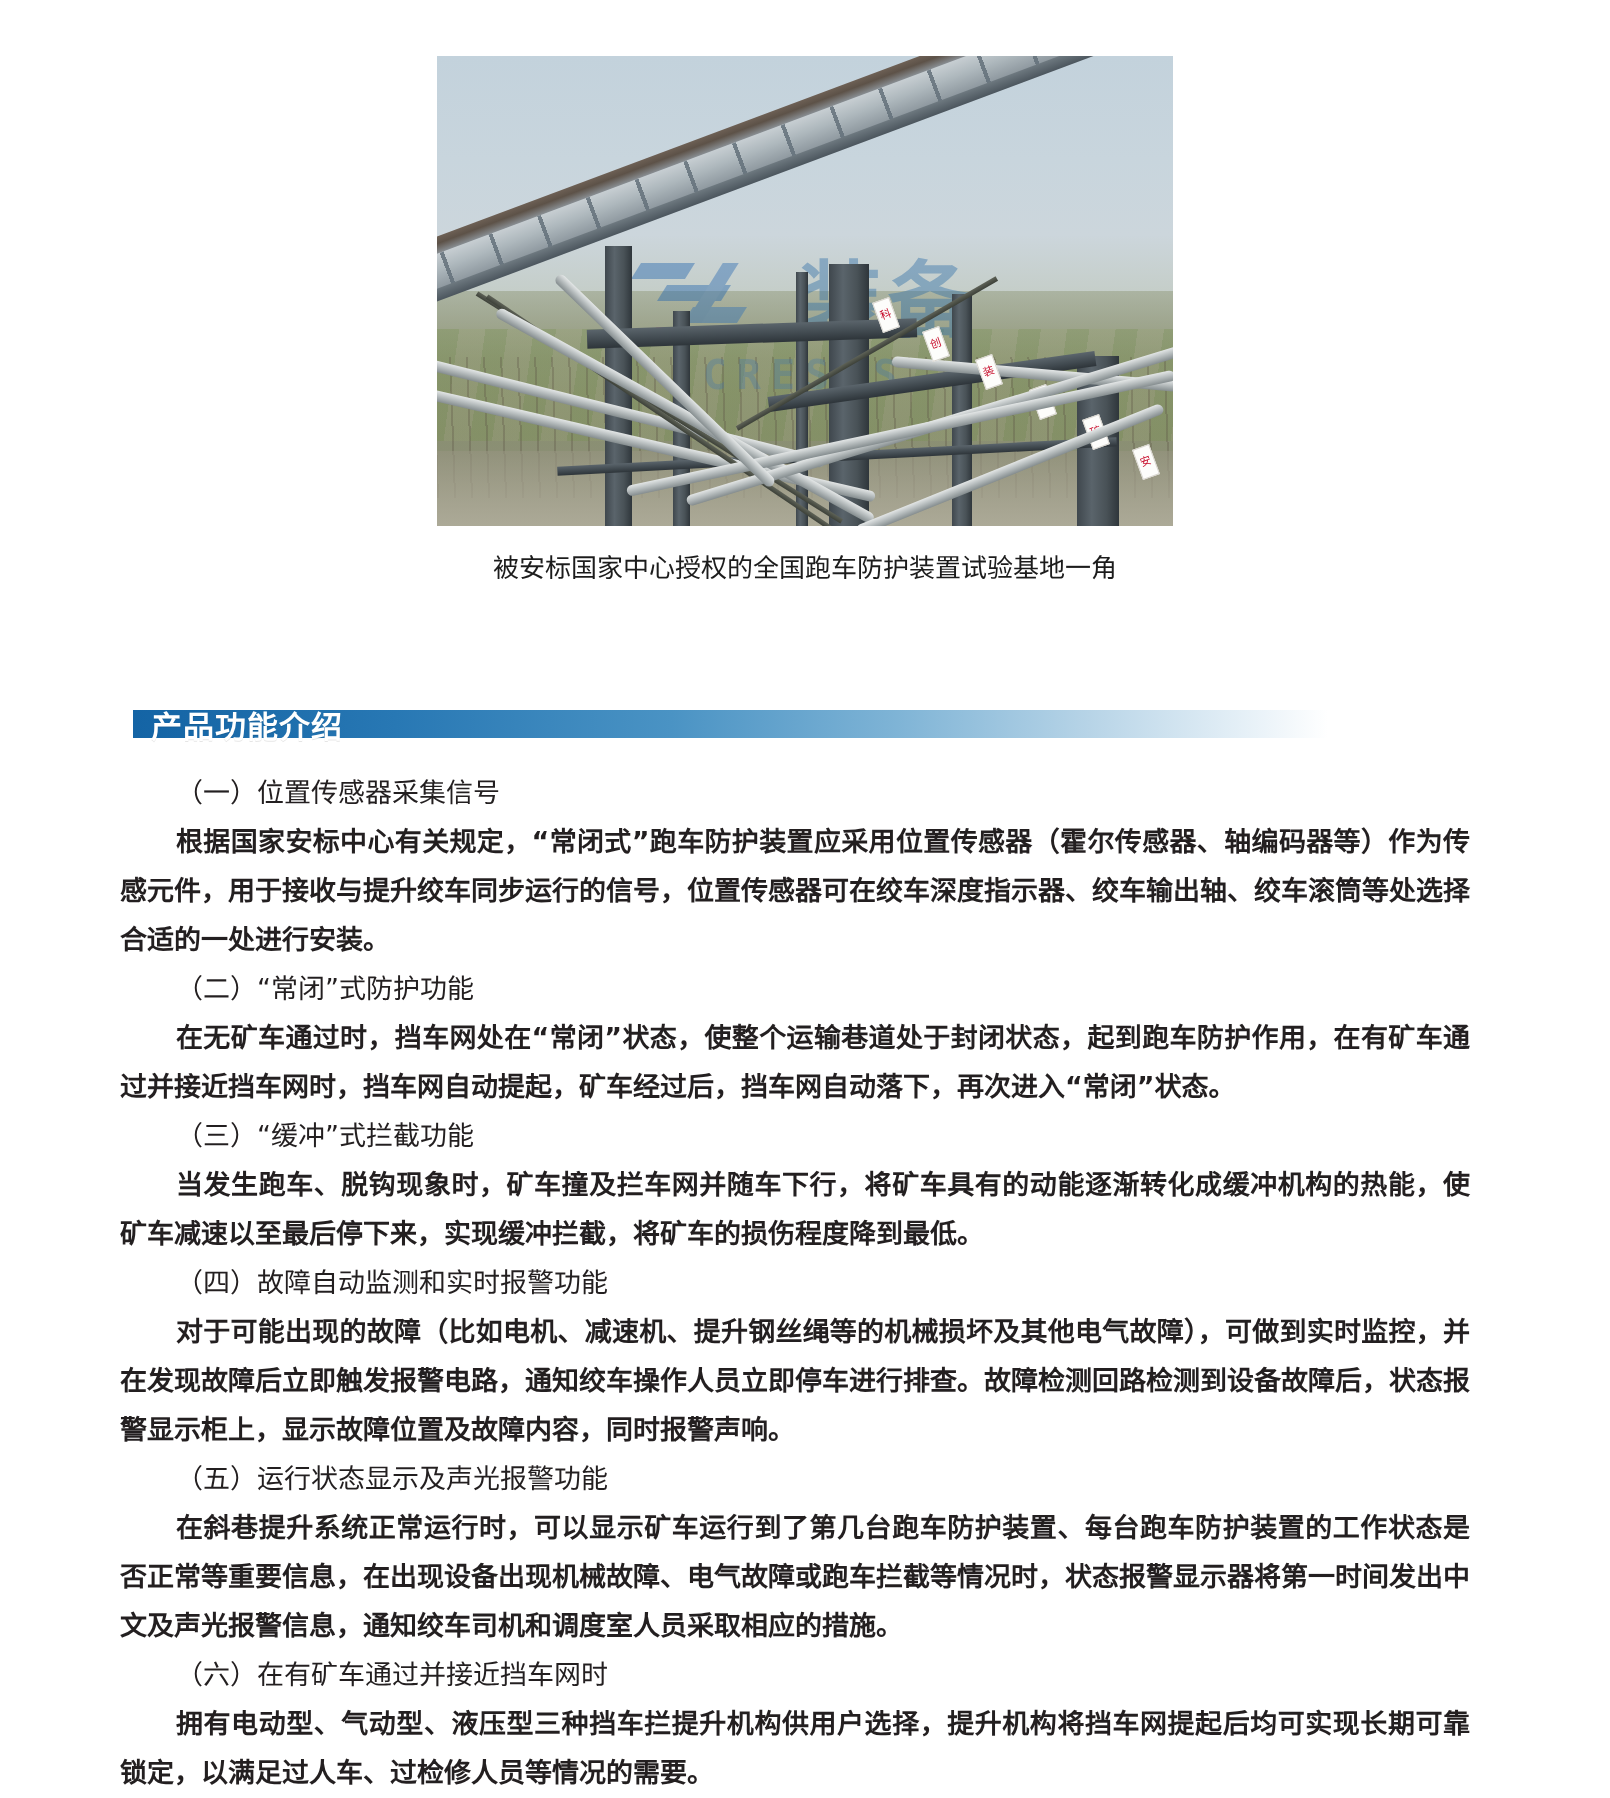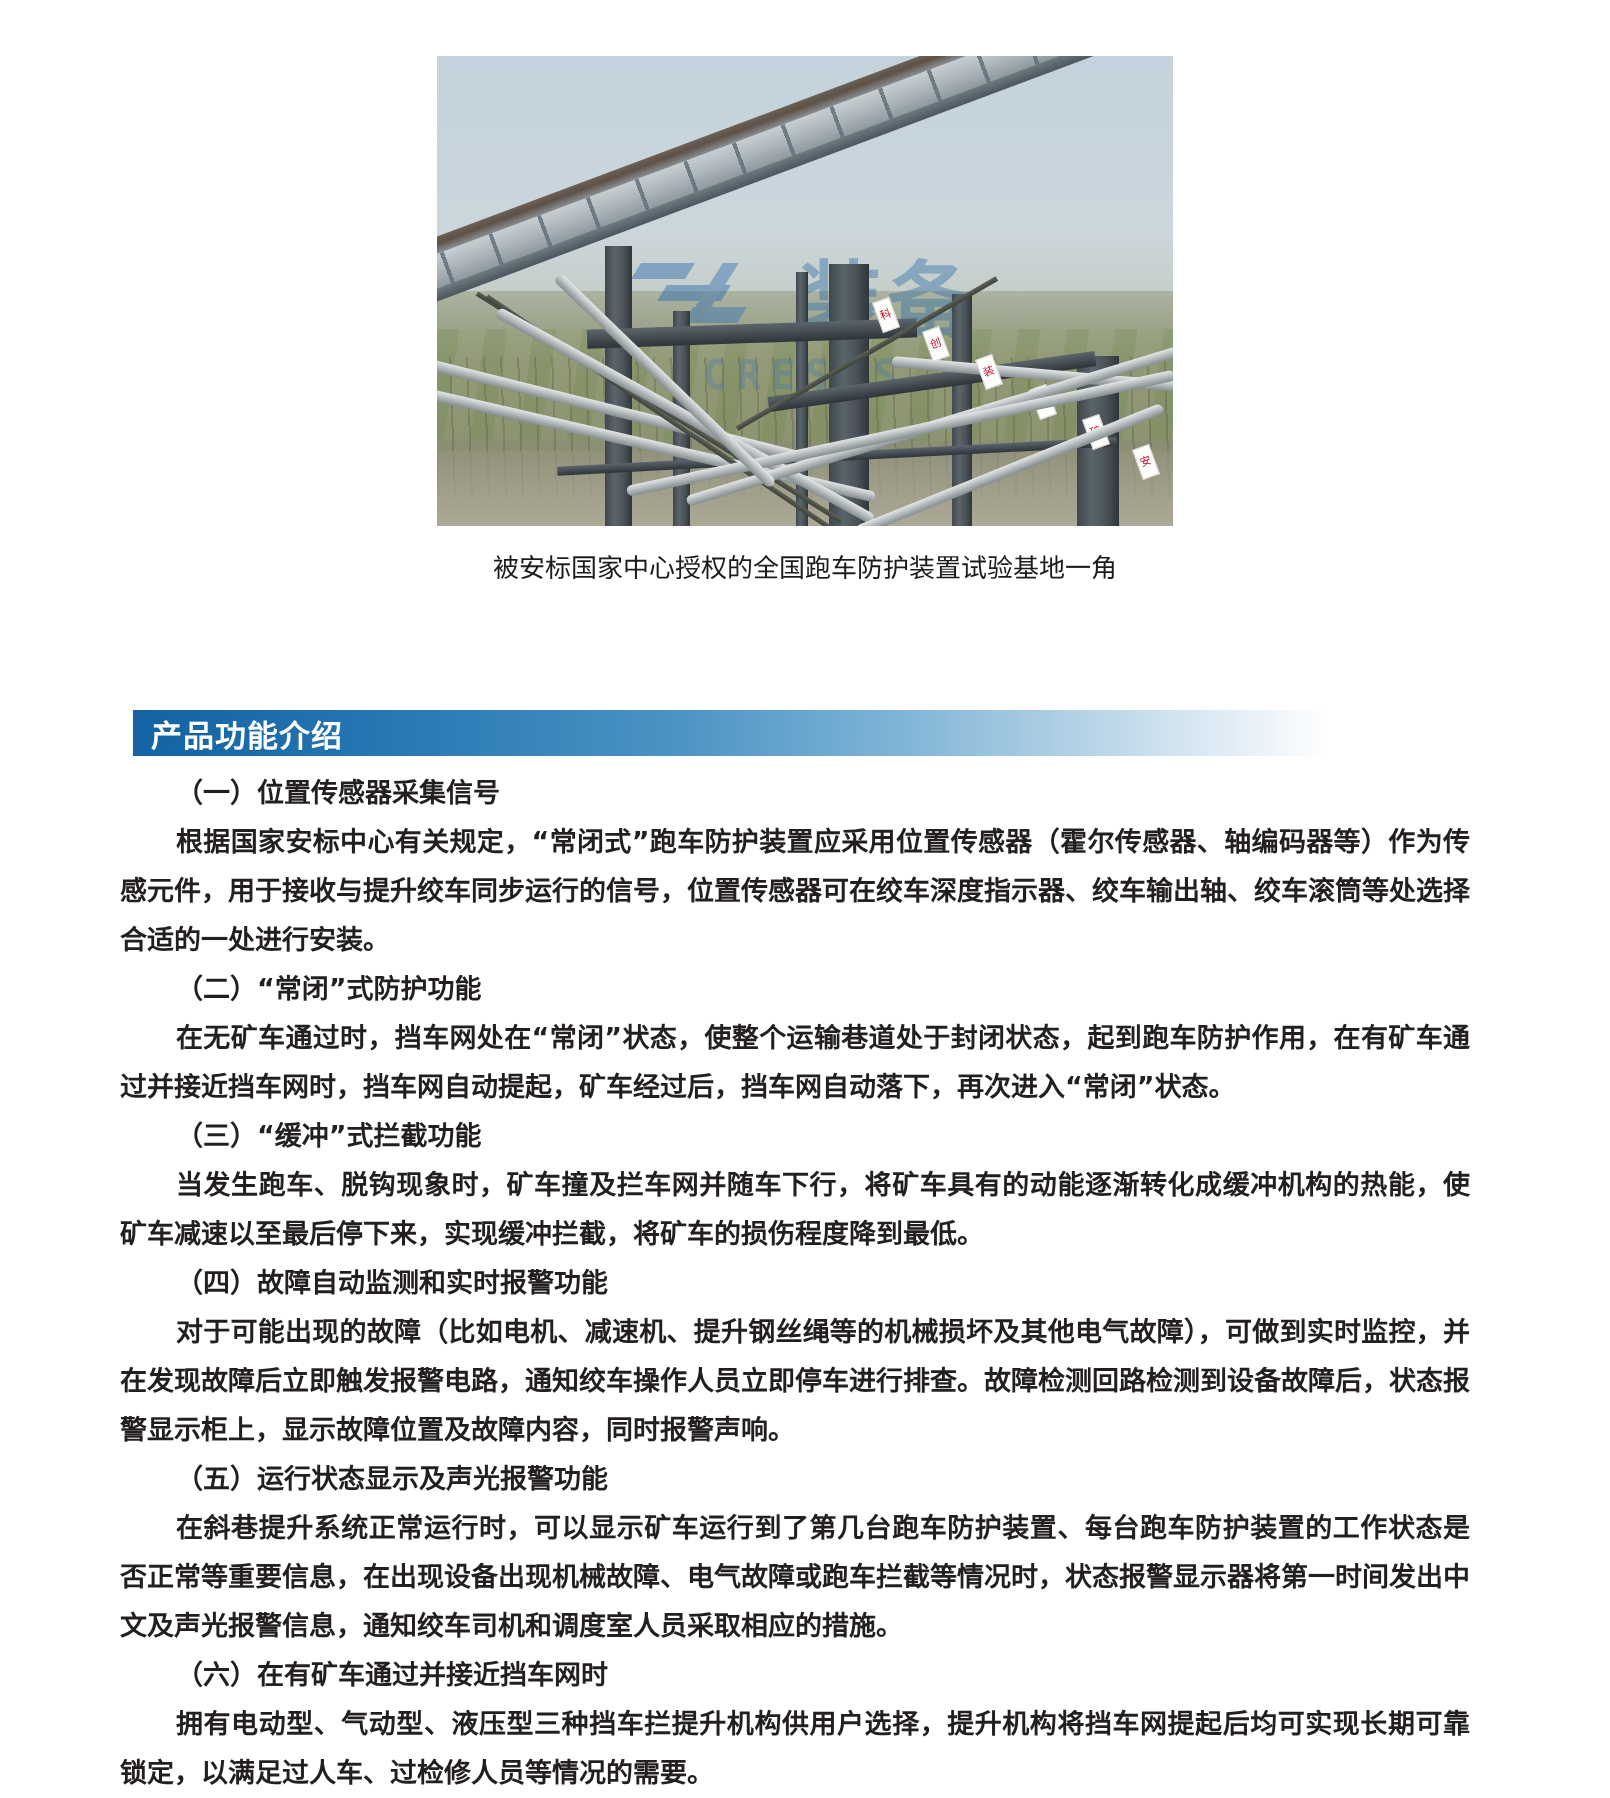--- a/index.html
+++ b/index.html
@@ -255,21 +255,21 @@
     color: #1c1c1c;
     font-family: "DejaVu Sans", "Liberation Sans", sans-serif;
   }
 
   
   .section-bar {
     position: absolute;
     left: 133px;
     top: 710px;
     width: 1195px;
-    height: 46px;
+    height: 28px;
     background: linear-gradient(90deg,
         #1464a5 0%,
         #1a6aa9 8%,
         #2878b4 22%,
         #4a93c4 45%,
         #7fb4d6 64%,
         #b7d4e7 80%,
         #e2eef6 92%,
         #ffffff 100%);
     display: flex;
@@ -293,21 +293,20 @@
     width: 1350px;
     font-family: "DejaVu Sans", "Liberation Sans", sans-serif;
     font-size: 27px;
     line-height: 49px;
     color: #231f20;
   }
   .subhead {
     text-indent: 56px;
     margin: 0;
     white-space: nowrap;
-    font-weight: bold;
   }
   .para {
     margin: 0;
     text-indent: 56px;
     text-align: justify;
     text-justify: inter-character;
     font-weight: bold;
   }
 </style>
 </head>

